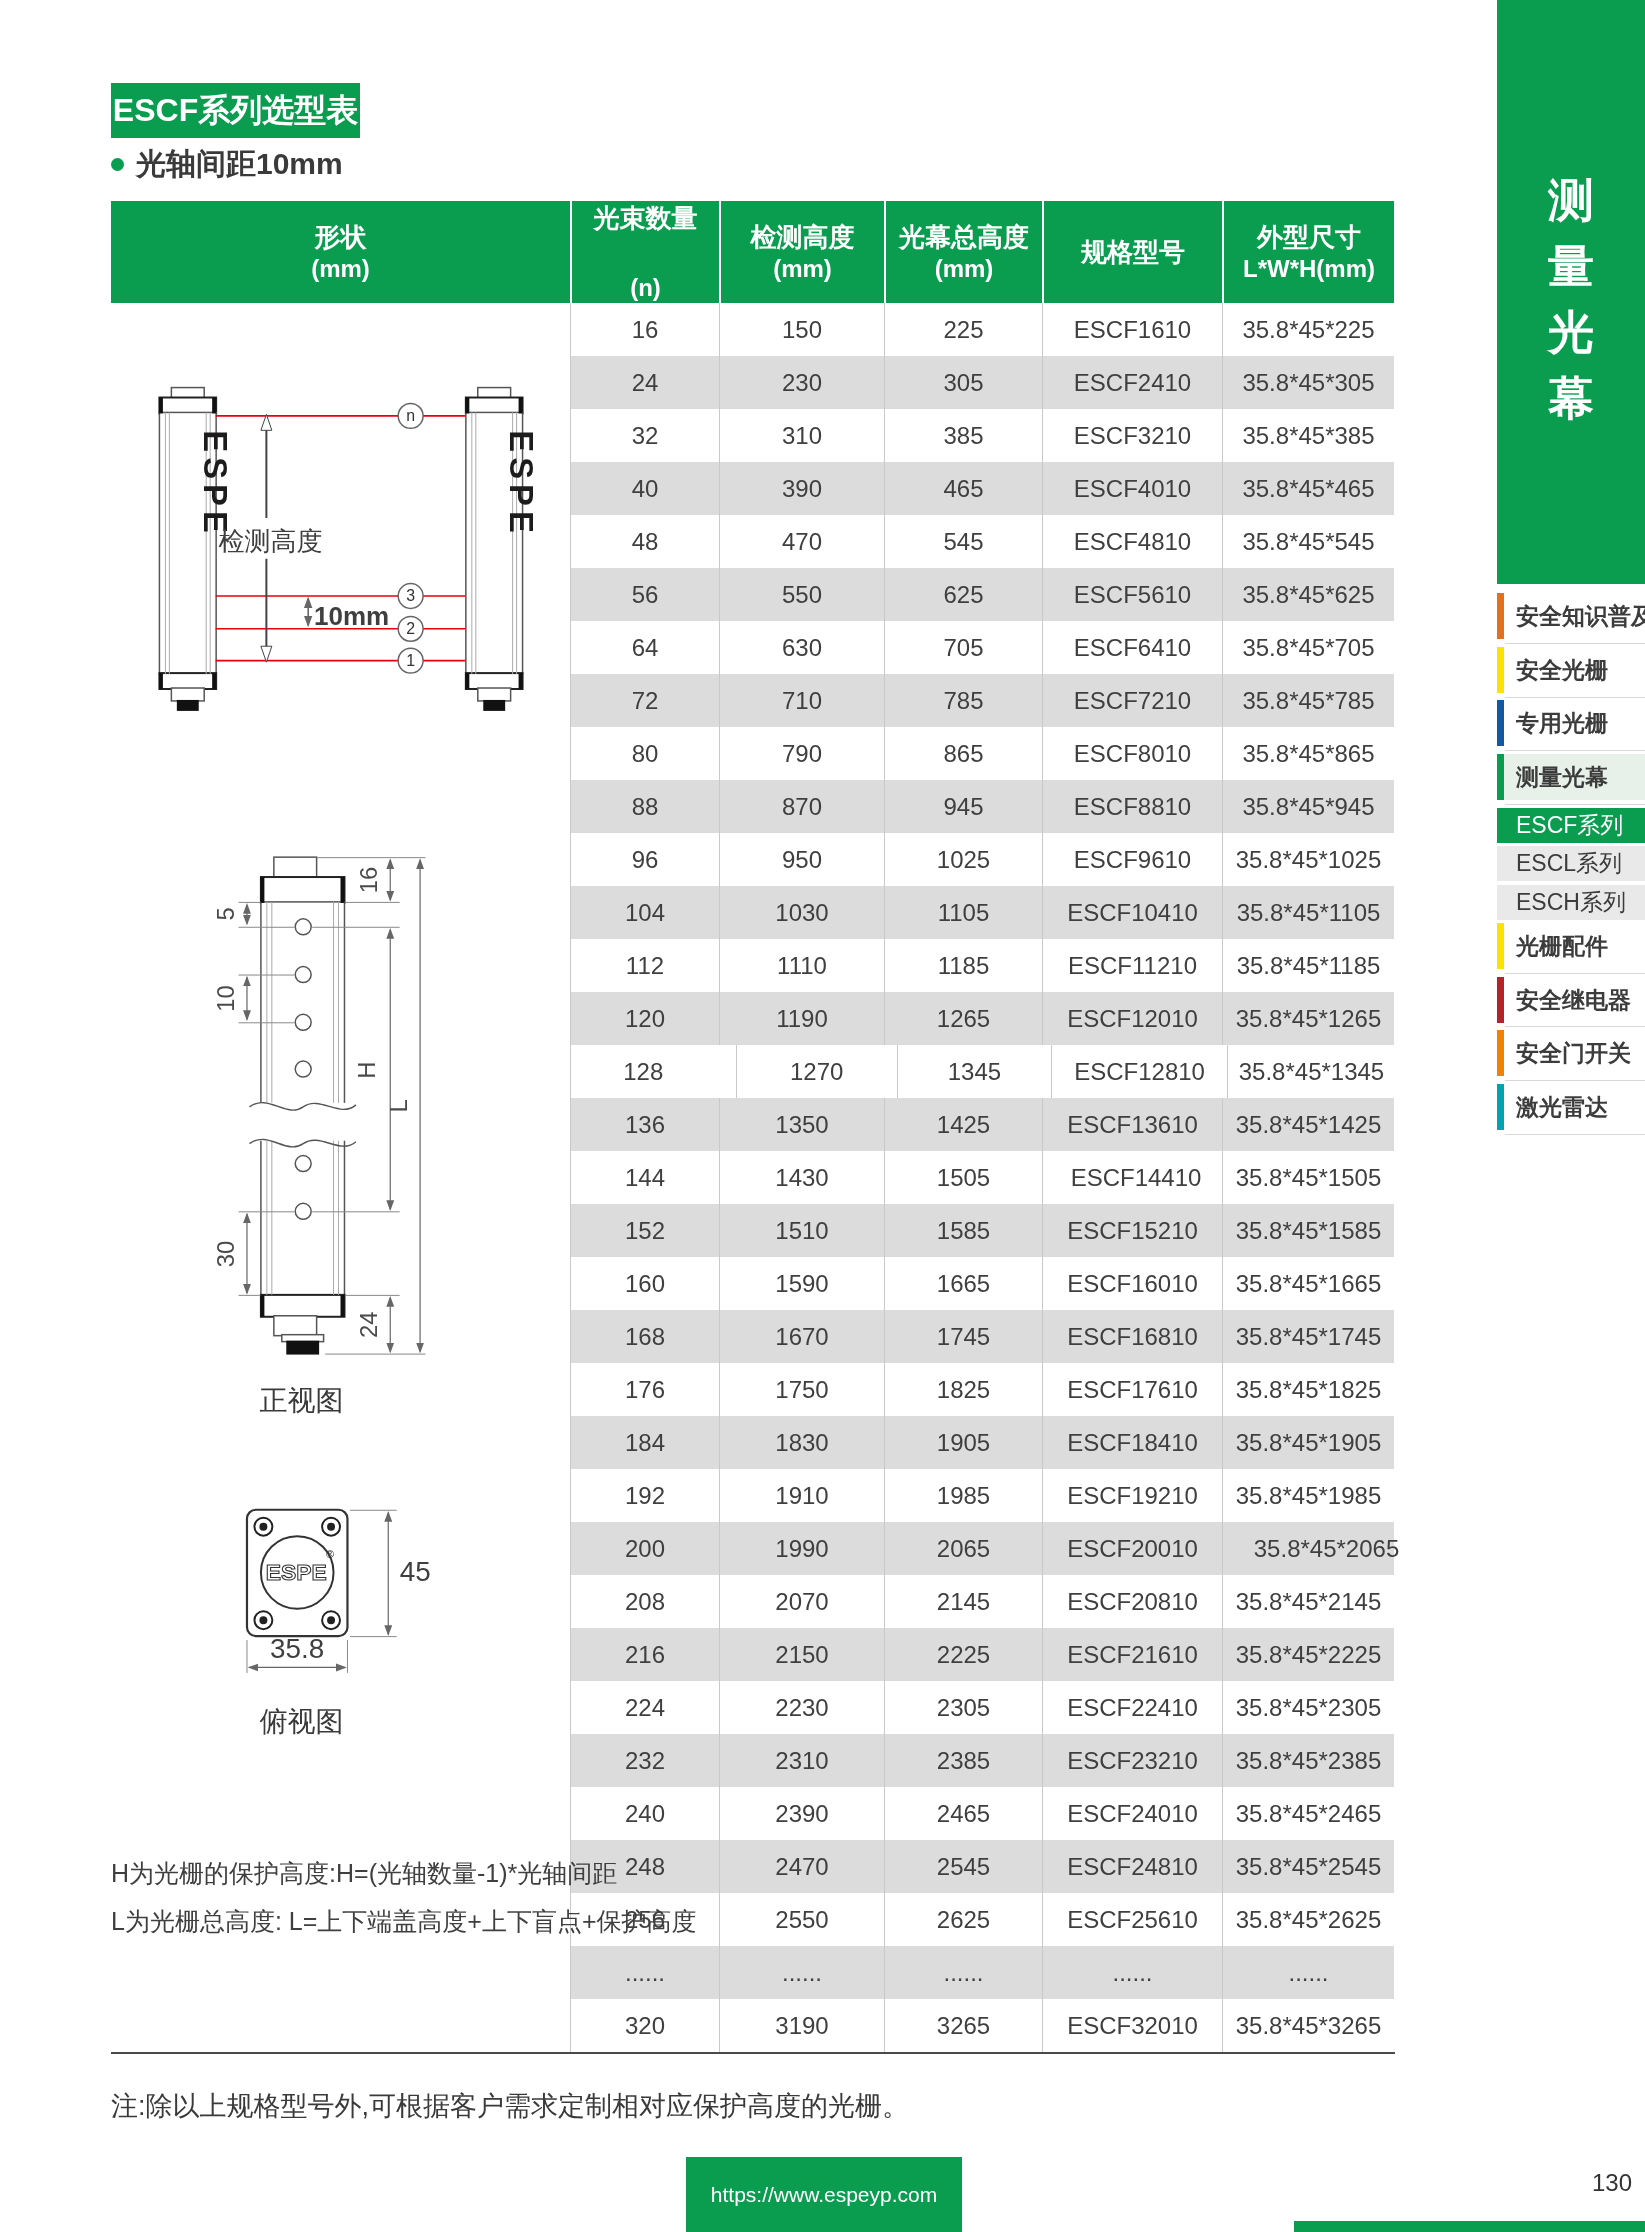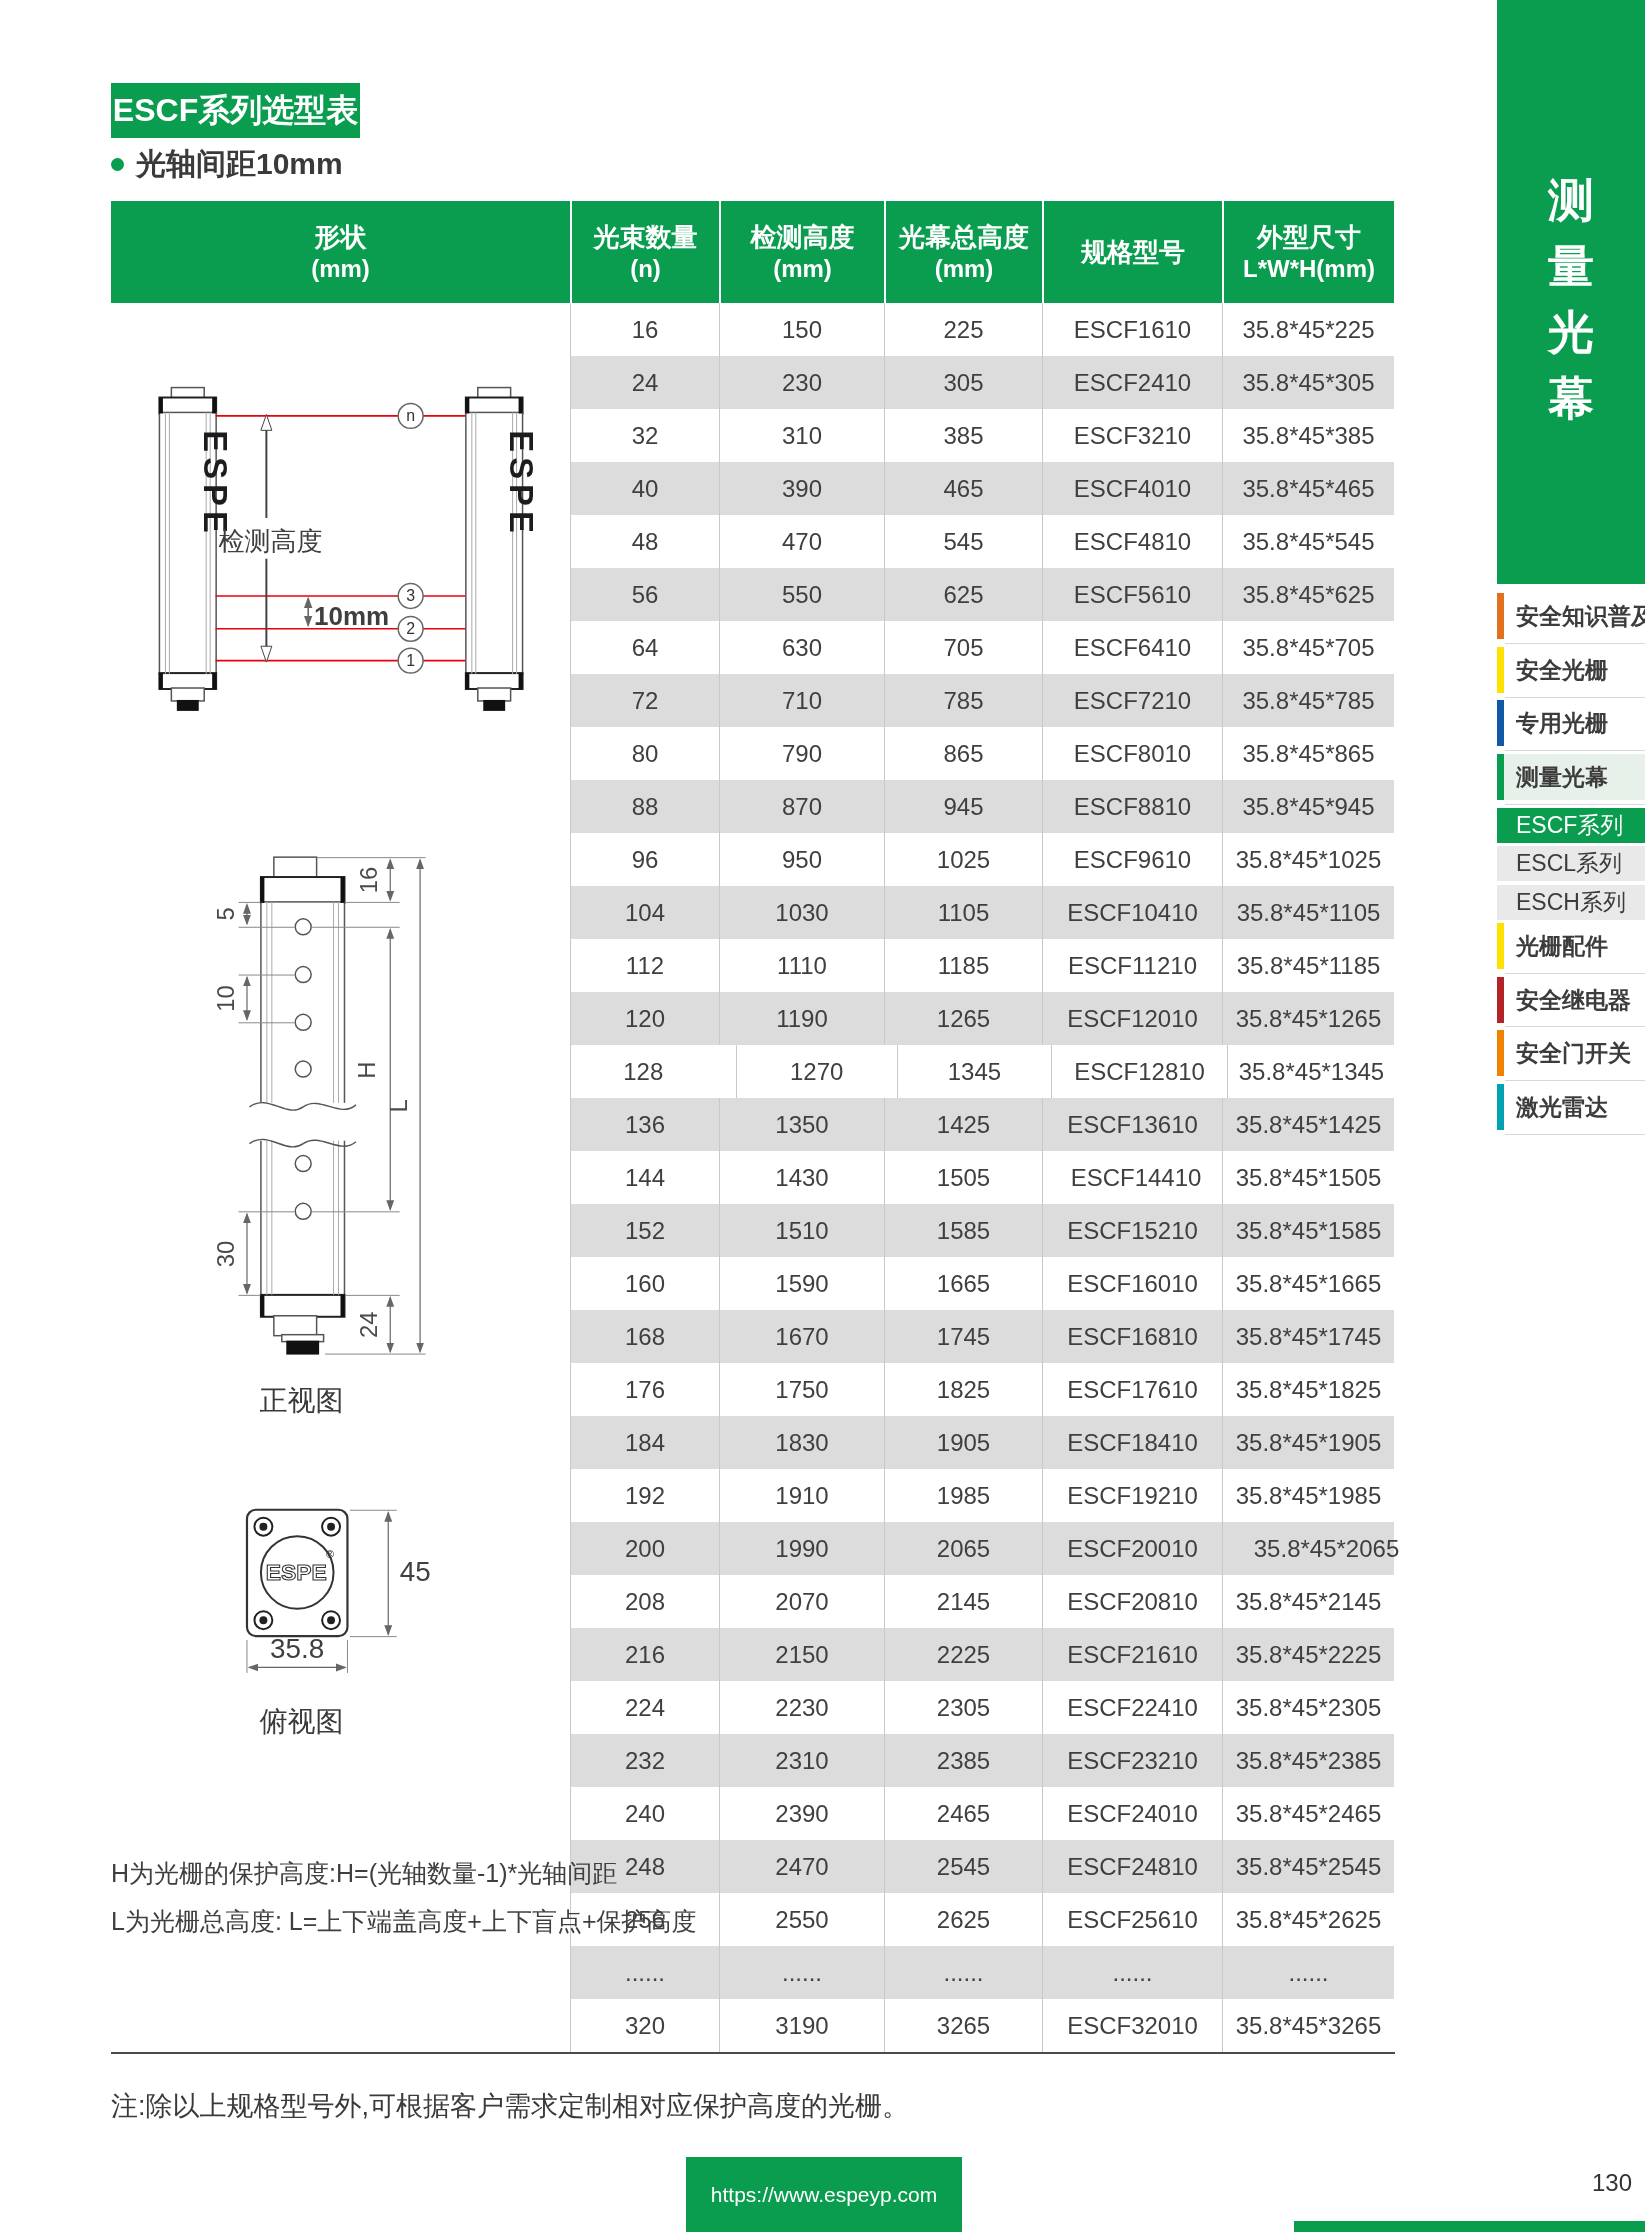--- a/index.html
+++ b/index.html
@@ -70,21 +70,21 @@
     <div class="subtitle-dot"></div>
     <div class="subtitle-text">光轴间距10mm</div>
   </div>
 
   <div id="table">
     <div id="thead">
         <div class="hcell" style="width: 459px;">
           <div class="l1">形状</div>
           <div class="l2">(mm)</div>
         </div>
-        <div class="hcell" style="width: 149px;">
+        <div class="hcell" style="width: 149px; justify-content: space-between;">
           <div class="l1">光束数量</div>
           <div class="l2">(n)</div>
         </div>
         <div class="hcell" style="width: 165px;">
           <div class="l1">检测高度</div>
           <div class="l2">(mm)</div>
         </div>
         <div class="hcell" style="width: 158px;">
           <div class="l1">光幕总高度</div>
           <div class="l2">(mm)</div>

